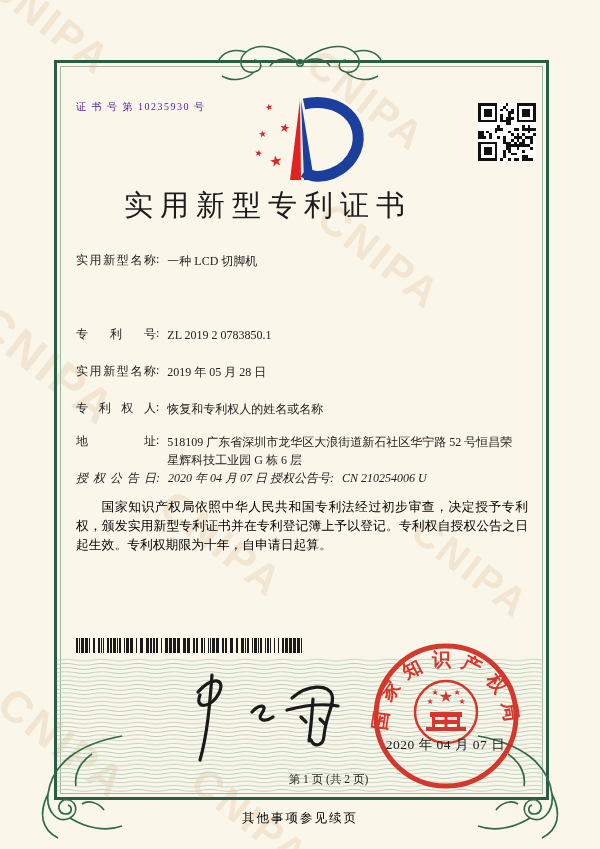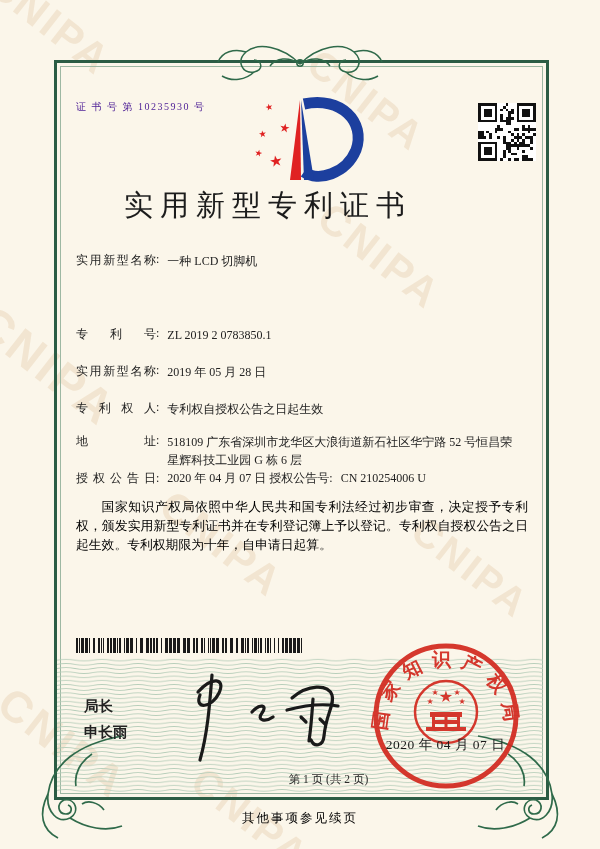--- a/index.html
+++ b/index.html
@@ -21,21 +21,21 @@
 
   #cert-no{left:76px;top:100px;font-size:10px;letter-spacing:1.5px;color:#4c1d95;}
   #title{left:0;top:186px;width:536px;text-align:center;font-size:29px;font-weight:normal;
          letter-spacing:7px;color:#1c1c1c;}
 
   .row{left:76px;width:456px;font-size:12px;color:#222;}
   .lbl{display:inline-block;width:80px;text-align:justify;text-align-last:justify;
        vertical-align:top;}
   .colon{display:inline-block;margin-right:8px;}
   .val{display:inline-block;width:356px;vertical-align:top;line-height:18px;}
-  .grant-pair{display:inline-block;}
+  .grant-pair{display:inline-block;font-style:italic;}
 
   #paragraphs{left:76px;top:498px;width:452px;font-size:12.8px;line-height:19px;
               color:#000000;text-align:justify;}
   #paragraphs p{margin:0;text-indent:2em;}
 
   #waveband{left:57px;top:658px;z-index:1;}
   #barcode{left:76px;top:638px;z-index:2;}
 
   #officer{left:84px;top:693px;font-family:"Liberation Sans","DejaVu Sans",sans-serif;
            font-weight:bold;font-size:14.5px;color:#222;line-height:26px;z-index:3;}
@@ -243,21 +243,21 @@
   <div class="abs row" style="top:252px">
     <span class="lbl">实用新型名称</span><span class="colon">:</span><span class="val">一种 LCD 切脚机</span>
   </div>
   <div class="abs row" style="top:326px">
     <span class="lbl">专　利　号</span><span class="colon">:</span><span class="val">ZL 2019 2 0783850.1</span>
   </div>
   <div class="abs row" style="top:363px">
     <span class="lbl">实用新型名称</span><span class="colon">:</span><span class="val">2019 年 05 月 28 日</span>
   </div>
   <div class="abs row" style="top:400px">
-    <span class="lbl">专 利 权 人</span><span class="colon">:</span><span class="val">专利权自授权公告之日起生效</span>
+    <span class="lbl">专 利 权 人</span><span class="colon">:</span><span class="val">恢复和专利权人的姓名或名称</span>
   </div>
   <div class="abs row" style="top:433px">
     <span class="lbl">地　　　址</span><span class="colon">:</span><span class="val">518109 广东省深圳市龙华区大浪街道新石社区华宁路 52 号恒昌荣星辉科技工业园 G 栋 6 层</span>
   </div>
   <div class="abs row" style="top:470px">
     <span class="grant-pair">
       <span class="lbl">授权公告日</span><span class="colon">:</span><span>2020 年 04 月 07 日</span>
     </span>
     <span class="grant-pair" style="">
       <span>授权公告号</span><span class="colon">:</span><span>CN 210254006 U</span>
@@ -335,24 +335,20 @@
 
   <svg id="waveband" class="abs" width="486" height="134" viewBox="0 0 486 134">
     <defs>
       <pattern id="wv" width="36" height="4.2" patternUnits="userSpaceOnUse">
         <path d="M0 2.1 Q9 0.4 18 2.1 T36 2.1" fill="none" stroke="#b5cdb9" stroke-width="0.9"></path>
       </pattern>
     </defs>
     <rect width="486" height="134" fill="url(#wv)"></rect>
   </svg>
 
-  <div id="officer" class="abs">
-    <div>局长</div>
-    <div>申长雨</div>
-  </div>
 
   <svg id="signature" class="abs" width="185" height="105" viewBox="0 0 185 105">
     <g fill="none" stroke="#1a1a1a" stroke-width="3.2" stroke-linecap="round">
       <path d="M30 24 C44 8 58 10 51 25 C44 40 26 42 32 27"></path>
       <path d="M44 7 C42 32 40 64 32 92"></path>
       <path d="M84 44 C92 35 100 37 94 45 C88 53 98 54 105 49"></path>
       <path d="M124 30 C140 16 160 16 164 27 C167 36 158 46 156 68 C155 79 146 79 143 72"></path>
       <path d="M119 42 C134 38 153 35 170 38"></path>
       <path d="M145 31 C144 46 143 60 141 73"></path>
       <path d="M133 49 l5 5"></path>

